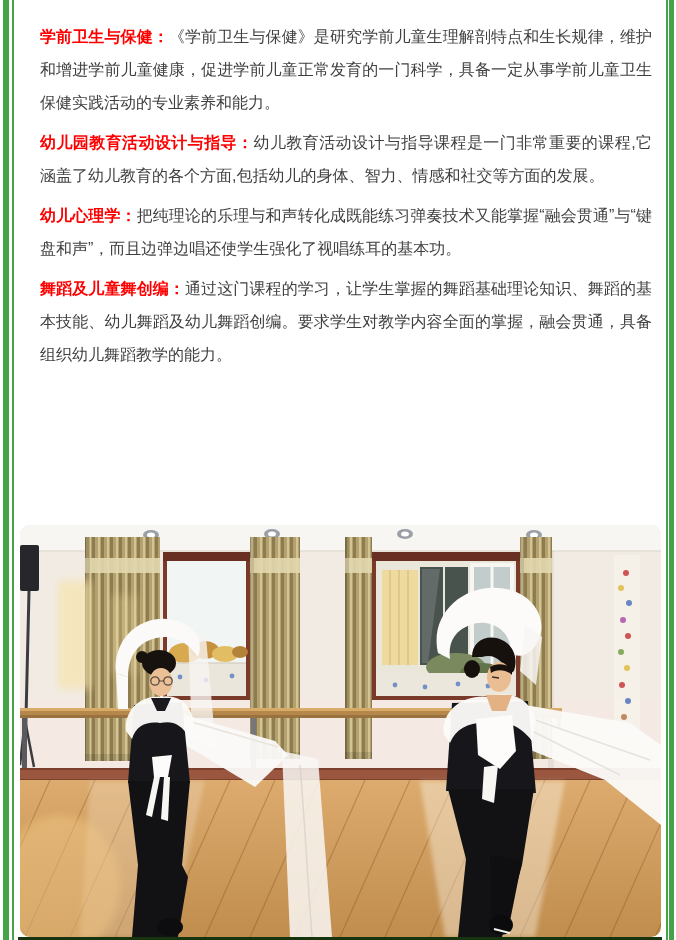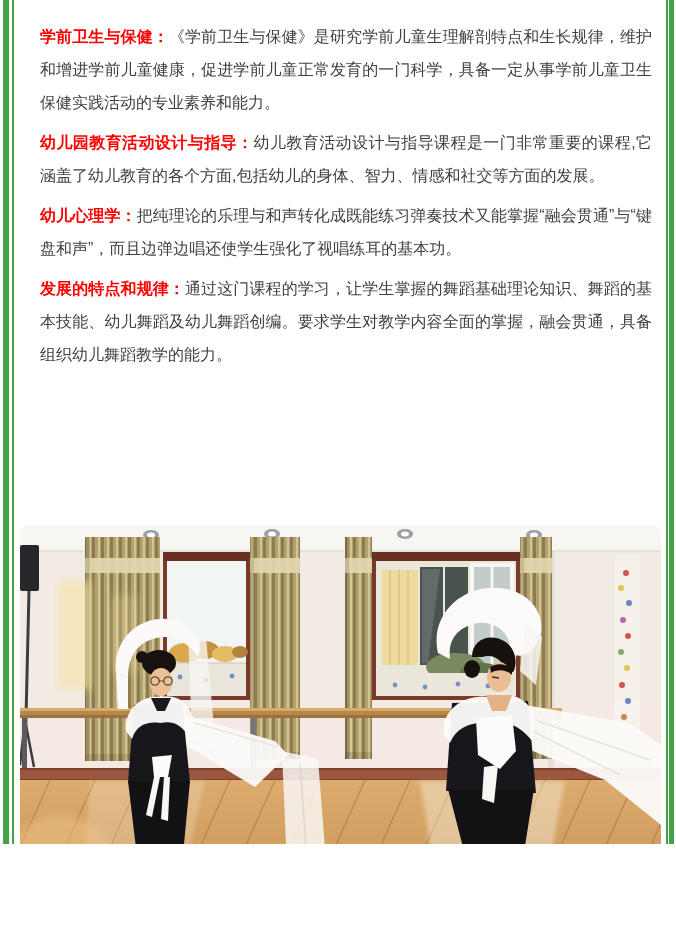--- a/index.html
+++ b/index.html
@@ -1,16 +1,16 @@
 <!DOCTYPE html>
 <html><head>
 <meta charset="utf-8">
 <style>
   html,body{margin:0;padding:0;background:#ffffff;}
-  #page{position:relative;width:676px;height:844px;background:#ffffff;overflow:hidden;
+  #page{position:relative;width:676px;height:940px;background:#ffffff;overflow:hidden;
         font-family:"Liberation Sans","DejaVu Sans",sans-serif;}
   
   .rail{position:absolute;top:0;bottom:0;background:#44a248;}
   .rail.bar-l{left:3px;width:6px;}
   .rail.line-l{left:12px;width:2px;}
   .rail.bar-r{right:2px;width:5px;}
   .rail.line-r{right:8px;width:2px;}
   
   .article{position:absolute;left:14px;right:14px;top:0;height:525px;overflow:hidden;
            padding:20px 10px 0 26px;box-sizing:border-box;
@@ -29,21 +29,21 @@
 <div id="page">
   <div class="rail bar-l"></div>
   <div class="rail line-l"></div>
   <div class="rail bar-r"></div>
   <div class="rail line-r"></div>
 
   <div class="article">
     <p><span class="course-name">学前卫生与保健：</span><span>《学前卫生与保健》是研究学前儿童生理解剖特点和生长规律，维护和增进学前儿童健康，促进学前儿童正常发育的一门科学，具备一定从事学前儿童卫生保健实践活动的专业素养和能力。</span></p>
     <p><span class="course-name">幼儿园教育活动设计与指导：</span><span>幼儿教育活动设计与指导课程是一门非常重要的课程,它涵盖了幼儿教育的各个方面,包括幼儿的身体、智力、情感和社交等方面的发展。</span></p>
     <p><span class="course-name">幼儿心理学：</span><span>把纯理论的乐理与和声转化成既能练习弹奏技术又能掌握“融会贯通”与“键盘和声”，而且边弹边唱还使学生强化了视唱练耳的基本功。</span></p>
-    <p><span class="course-name">发展的特点和规律：</span><span>通过这门课程的学习，让学生掌握的舞蹈基础理论知识、舞蹈的基本技能、幼儿舞蹈及幼儿舞蹈创编。要求学生对教学内容全面的掌握，融会贯通，具备组织幼儿舞蹈教学的能力。</span></p>
+    <p><span class="course-name">舞蹈及儿童舞创编：</span><span>通过这门课程的学习，让学生掌握的舞蹈基础理论知识、舞蹈的基本技能、幼儿舞蹈及幼儿舞蹈创编。要求学生对教学内容全面的掌握，融会贯通，具备组织幼儿舞蹈教学的能力。</span></p>
   </div>
 
   <div class="photo" role="img" aria-label="Two dancers wearing white sheer tied tops with white head wraps and black pants practicing dance in a studio with a wooden ballet barre, olive striped curtains, two windows, colorful dot wall decor and a wooden plank floor">
     <svg viewBox="0 0 641 412" width="641" height="412" xmlns="http://www.w3.org/2000/svg">
       <defs>
         <pattern id="curt" width="9" height="12" patternUnits="userSpaceOnUse">
           <rect width="9" height="12" fill="#b3a26f"></rect>
           <rect width="3" height="12" fill="#8e7c50"></rect>
           <rect x="6" width="2" height="12" fill="#d3c493"></rect>
         </pattern>

